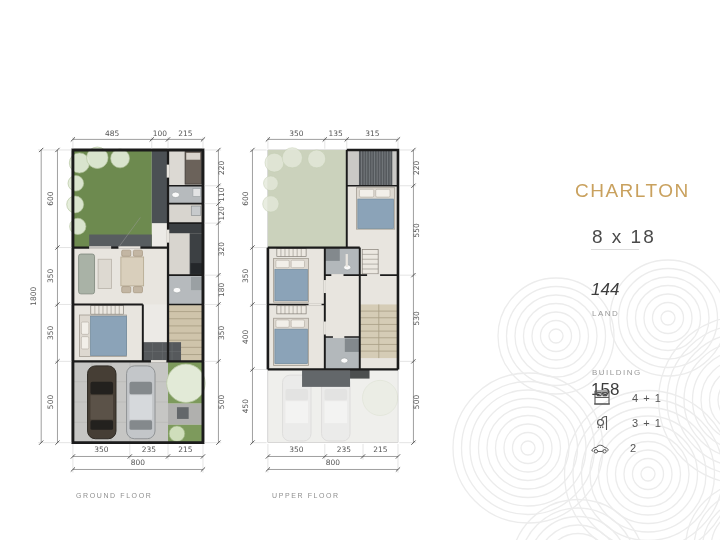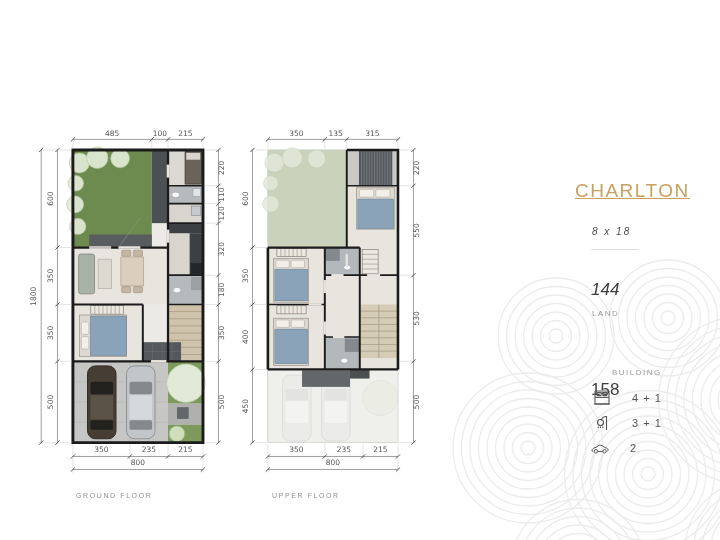--- a/index.html
+++ b/index.html
@@ -5,22 +5,22 @@
   html,body{margin:0;padding:0;background:#fff;}
   #canvas{position:relative;width:720px;height:540px;background:#fff;overflow:hidden;
           font-family:"Liberation Sans","DejaVu Sans",sans-serif;}
   svg{display:block;}
   .plan-svg{position:absolute;}
   .dim{stroke:#6a6a6a;stroke-width:4;}
   .ext{stroke:#c6c6c6;stroke-width:3;fill:none;}
   .dimtxt{font-family:"DejaVu Sans","Liberation Sans",sans-serif;font-size:46px;fill:#555;}
   .floor-label{position:absolute;font-size:7px;letter-spacing:1.6px;color:#8f8f8f;}
   .panel-title{position:absolute;left:575px;top:180px;font-size:19px;letter-spacing:1.5px;
-               color:var(--accent,#C9A15E);font-weight:500;text-decoration:underline;}
-  .panel-size{position:absolute;left:592px;top:226px;font-size:10px;letter-spacing:2px;color:#4a4a4a;font-style:italic;}
+               color:var(--accent,#C9A15E);font-weight:500;}
+  .panel-size{position:absolute;left:592px;top:226px;font-size:19px;letter-spacing:2px;color:#4a4a4a;}
   .panel-divider{position:absolute;left:591px;top:249px;width:48px;border-top:1px solid #ddd;}
   .spec-label{position:absolute;font-size:8px;letter-spacing:1.5px;color:#9a9a9a;margin-top:41px;}
   .spec-value{position:absolute;font-size:17px;color:#3d3d3d;}
   .amenity-row{position:absolute;display:flex;align-items:center;gap:20px;height:18px;}
   .amenity-icon{width:20px;height:18px;flex:0 0 20px;}
   .amenity-val{font-size:11px;color:#555;letter-spacing:1px;}
   #deco{position:absolute;left:0;top:0;}
   .deco-ring{fill:none;stroke:var(--circle_gray,#ececec);stroke-width:1.3;}
 </style>
 </head>
@@ -469,21 +469,21 @@
   </svg>
 
   <div class="floor-label" style="left:76px;top:492px;">GROUND FLOOR</div>
   <div class="floor-label" style="left:272px;top:492px;">UPPER FLOOR</div>
 
   <div class="panel-title">CHARLTON</div>
   <div class="panel-size">8 x 18</div>
   <div class="panel-divider"></div>
   <div class="spec-label" style="left:592px;top:268px;">LAND</div>
   <div class="spec-value" style="left:591px;top:280px;font-style:italic;">144</div>
-  <div class="spec-label" style="left:612px;top:327px;">BUILDING</div>
+  <div class="spec-label" style="left:592px;top:327px;">BUILDING</div>
   <div class="spec-value" style="left:591px;top:340px;margin-top:40px;">158</div>
 
   <div class="amenity-row" style="left:592px;top:389px;">
     <svg class="amenity-icon" viewBox="0 0 20 18" fill="none" stroke="#555" stroke-width="1.1">
       <rect x="3" y="2" width="14" height="13" rx="0.5"></rect>
       <rect x="5" y="3.6" width="4.2" height="3" rx="0.6"></rect>
       <rect x="10.8" y="3.6" width="4.2" height="3" rx="0.6"></rect>
       <line x1="3" y1="8.4" x2="17" y2="8.4"></line>
       <line x1="2" y1="15" x2="18" y2="15"></line>
     </svg>

